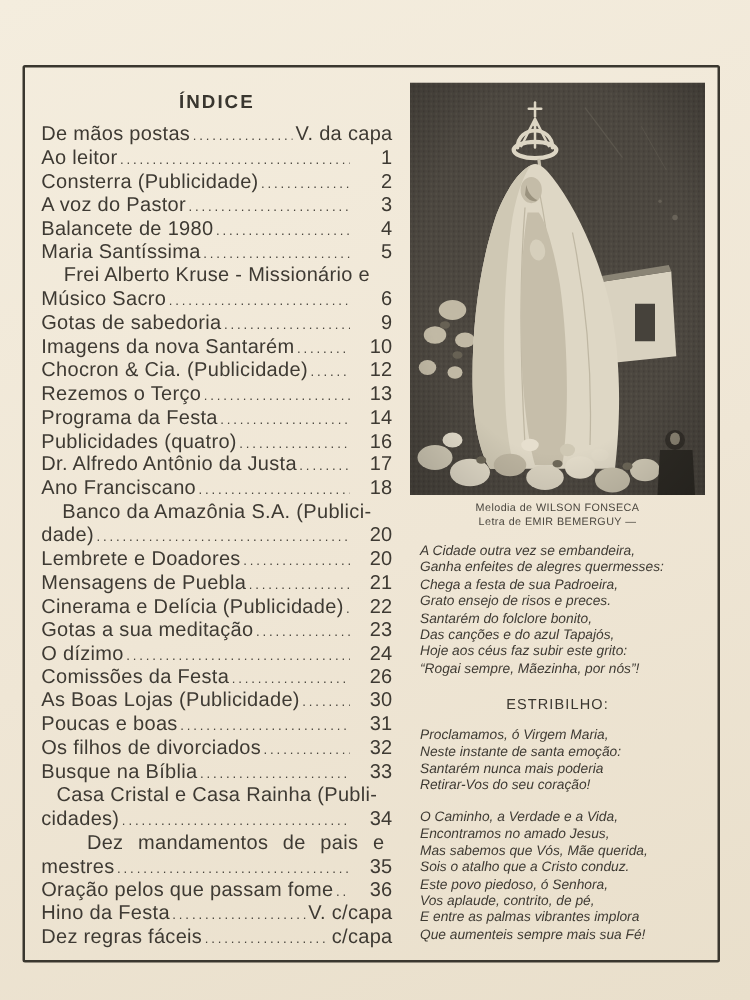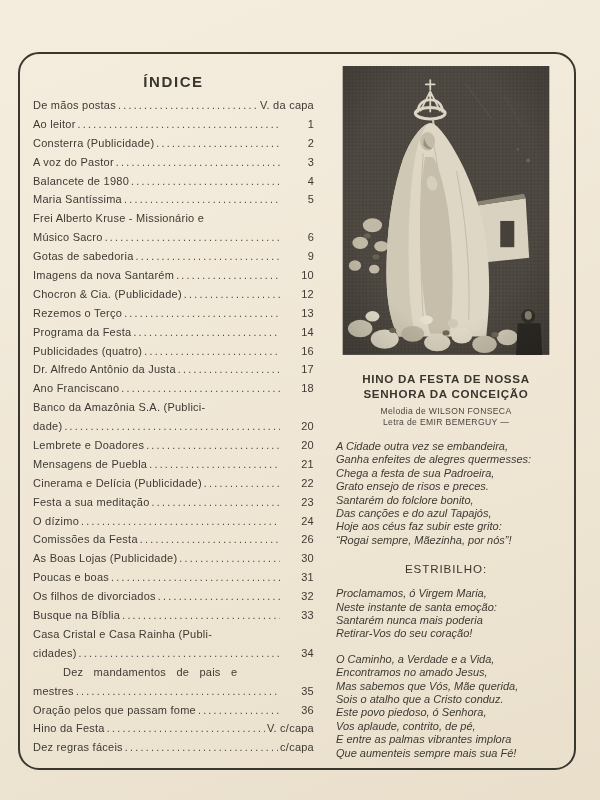--- a/index.html
+++ b/index.html
@@ -5,32 +5,32 @@
 <style>
   html,body{margin:0;padding:0;}
   body{
     width:600px;height:800px;position:relative;overflow:hidden;
     background:linear-gradient(160deg,#f4edde 0%,#efe6d5 55%,#e9dfcb 100%);
     font-family:"Liberation Sans", sans-serif;
     -webkit-font-smoothing:antialiased;
   }
   .frame{
     position:absolute;left:18px;top:52px;width:558px;height:718px;
-    border:2px solid #3a372f;border-radius:21px;box-sizing:border-box;
+    border:2px solid #3a372f;border-radius:2px;box-sizing:border-box;
     display:flex;padding:10px 14px 8px 13px;
   }
   
   .col-index{width:281px;display:flex;flex-direction:column;}
   .idx-title{
     text-align:center;font-size:15px;font-weight:bold;letter-spacing:1.6px;
     color:#39362f;margin:9px 0 9px 0;
   }
   .idx-line{
     display:flex;align-items:baseline;height:18.9px;
-    font-size:11px;color:#3e3a33;letter-spacing:.25px;white-space:nowrap;
+    font-size:16px;color:#3e3a33;letter-spacing:.25px;white-space:nowrap;justify-content:center;
   }
   .idx-label{flex:0 0 auto;}
   .idx-label.wide{word-spacing:7px;padding-left:30px;}
   .idx-dots{flex:1 1 auto;overflow:hidden;white-space:nowrap;margin:0 2px;color:#48443c;}
   .idx-dots::after{
     content:"....................................................................................";
     letter-spacing:2.3px;font-size:10.5px;
   }
   .idx-page{flex:0 0 auto;min-width:32px;text-align:right;}
   
@@ -178,21 +178,21 @@
           <span class="idx-page">21</span>
         </div>
 
         <div class="idx-line">
           <span class="idx-label">Cinerama e Delícia (Publicidade)</span>
           <span class="idx-dots"></span>
           <span class="idx-page">22</span>
         </div>
 
         <div class="idx-line">
-          <span class="idx-label">Festa a sua meditação</span>
+          <span class="idx-label">Gotas a sua meditação</span>
           <span class="idx-dots"></span>
           <span class="idx-page">23</span>
         </div>
 
         <div class="idx-line">
           <span class="idx-label">O dízimo</span>
           <span class="idx-dots"></span>
           <span class="idx-page">24</span>
         </div>
 
@@ -354,24 +354,20 @@
         <ellipse cx="118" cy="305" rx="4" ry="3" fill="#6e6859"></ellipse>
         <ellipse cx="174" cy="307" rx="4" ry="3" fill="#6e6859"></ellipse>
       </g>
 
       <circle cx="212" cy="286" r="8" fill="#34302a"></circle>
       <ellipse cx="212" cy="285" rx="4" ry="5" fill="#8d8675"></ellipse>
       <path d="M200 294 L226 294 L228 330 L198 330 Z" fill="#2e2b25"></path>
       <rect width="236" height="330" fill="url(#vig)"></rect>
     </svg>
 
-    <div class="hymn-title">
-      <div>HINO DA FESTA DE NOSSA</div>
-      <div>SENHORA DA CONCEIÇÃO</div>
-    </div>
 
     <div class="credits">
       <div>Melodia de WILSON FONSECA</div>
       <div>Letra de EMIR BEMERGUY —</div>
     </div>
 
     <div class="verse">
 
     <div>A Cidade outra vez se embandeira,</div>
         <div>Ganha enfeites de alegres quermesses:</div>

